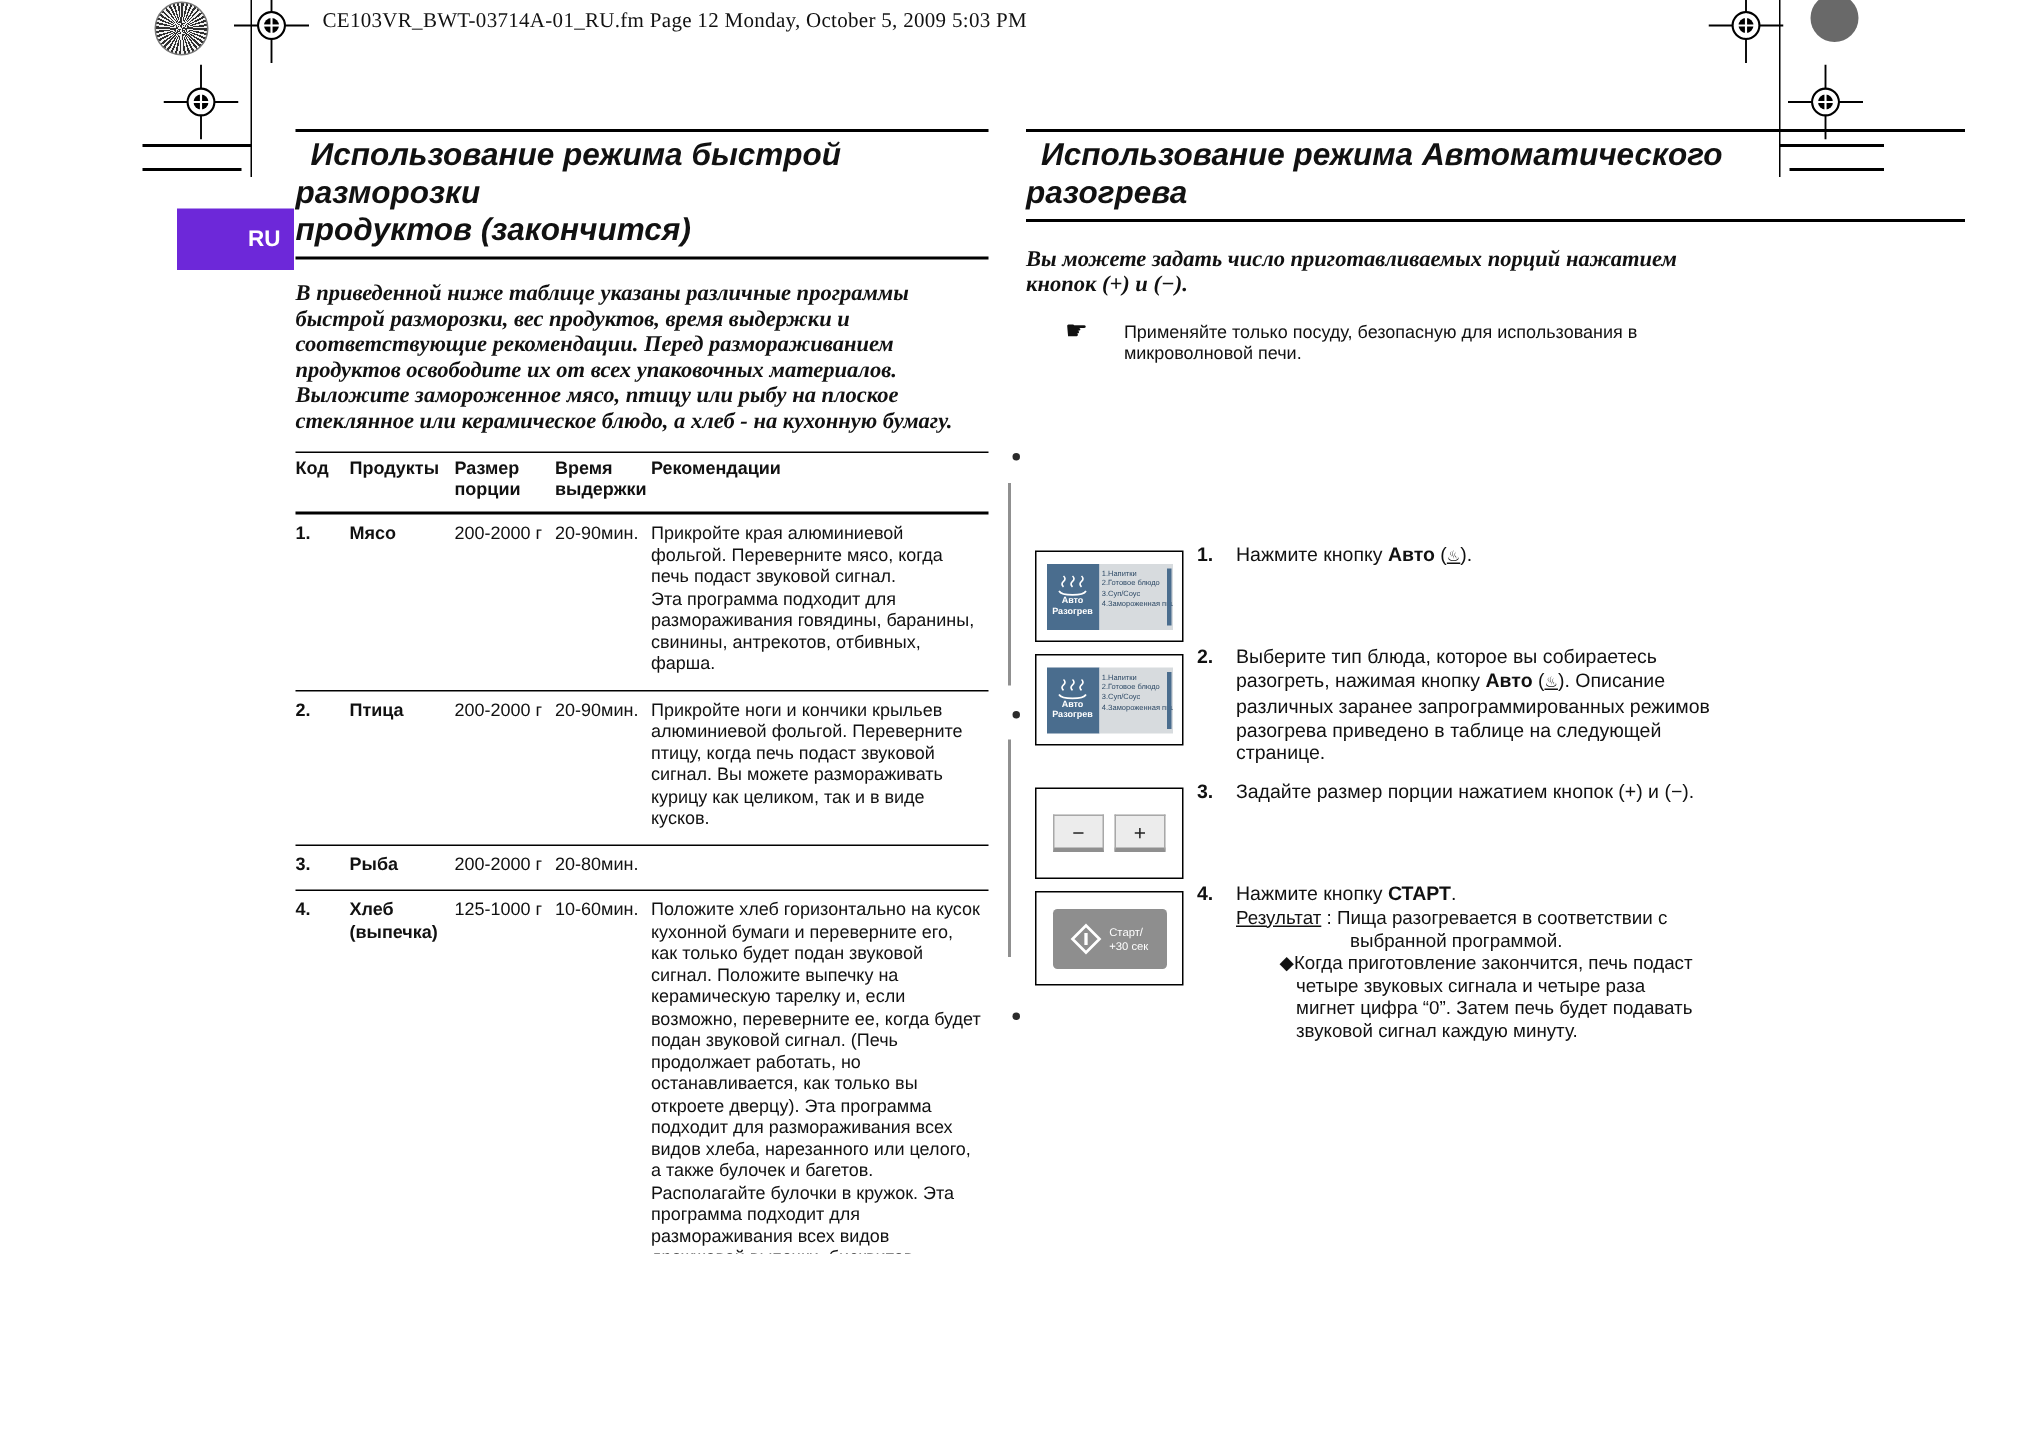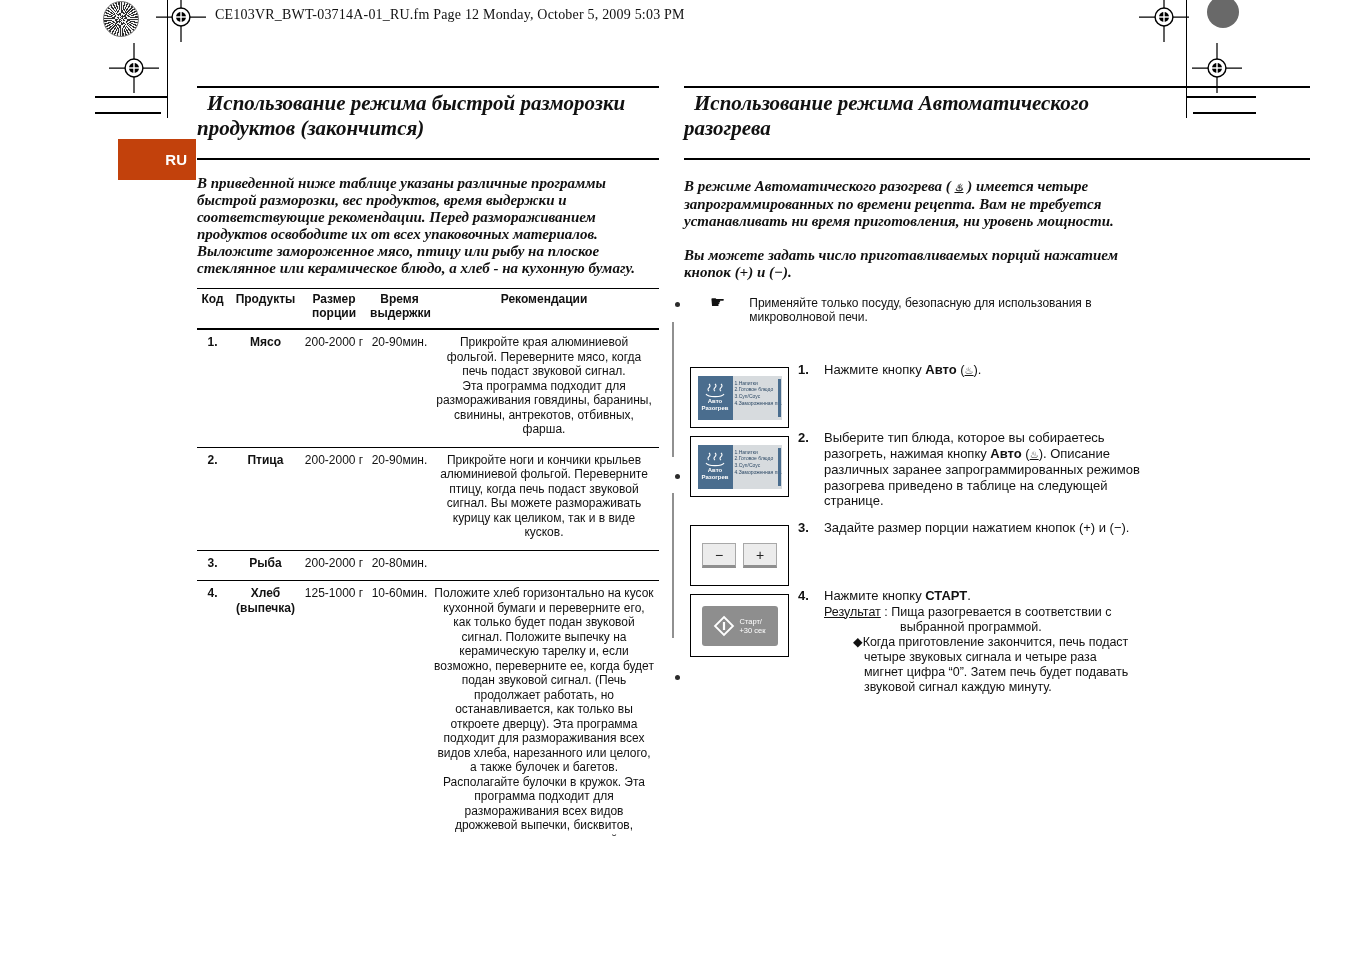--- a/index.html
+++ b/index.html
@@ -14,39 +14,39 @@
   .dotcircle{position:absolute;border-radius:50%;}
   .cropline{position:absolute;background:#000;}
   .grayline{position:absolute;background:#909090;}
   .gutter-dot{position:absolute;width:5px;height:5px;border-radius:50%;background:#2b2b2b;}
 
   
   .doc-header{position:absolute;left:215px;top:7px;font-family:"Liberation Serif",serif;
               font-size:14px;letter-spacing:.2px;white-space:nowrap;}
 
   
-  .ru-tab{position:absolute;left:118px;top:139px;width:78px;height:41px;background:#c2410c;
+  .ru-tab{position:absolute;left:118px;top:139px;width:78px;height:41px;background:#6d28d9;
           color:#fff;font-weight:bold;font-size:15px;display:flex;align-items:center;
           justify-content:flex-end;padding-right:9px;box-sizing:border-box;}
 
   
   .col{position:absolute;top:86px;}
-  .sec-title{border-top:2px solid #000;border-bottom:2px solid #000;padding:3px 0 17px;
-             font-family:Liberation Serif, serif;font-weight:bold;font-style:italic;
+  .sec-title{border-top:2px solid #000;border-bottom:2px solid #000;padding:3px 0 5px;
+             font-family:Liberation Sans, sans-serif;font-weight:bold;font-style:italic;
              font-size:21px;line-height:25px;text-indent:10px;}
   .serif-par{font-family:"Liberation Serif",serif;font-weight:bold;font-style:italic;
              font-size:15px;line-height:17px;}
 
   
   .tbl{margin-top:11px;width:462px;border-top:1px solid #000;font-size:12px;}
   .trow{display:grid;grid-template-columns:36px 70px 67px 64px 225px;}
   .thead{font-weight:bold;padding:3px 0 8px;border-bottom:2px solid #000;line-height:14px;}
   .tbody{border-bottom:1px solid #000;padding:5px 0 10px;line-height:14.5px;}
   .tbody:last-of-type{border-bottom:none;}
-  .cell{white-space:pre-line;padding-right:5px;text-align:center;}
+  .cell{white-space:pre-line;padding-right:5px;}
   .c-bold{font-weight:bold;}
 
   
   .note-row{display:flex;margin-top:15px;}
   .hand{font-size:17px;margin:0 24px 0 26px;line-height:14px;}
   .note-text{width:378px;font-size:12px;line-height:14px;}
 
   .step{position:absolute;left:798px;width:354px;display:flex;font-size:13px;line-height:15.5px;}
   .step-num{width:26px;font-weight:bold;flex:none;}
   .step-body{width:328px;}
@@ -205,23 +205,20 @@
 
     </div>
   </div>
 
   <div class="col" style="left:684px;width:626px;">
     <div class="sec-title">
       <span>Использование режима Автоматического</span><br>
       <span>разогрева</span>
     </div>
 
-    <div class="serif-par" style="margin-top:18px;width:468px;">
-      <span>В режиме Автоматического разогрева ( </span><span class="inline-ic">♨</span><span> ) имеется четыре запрограммированных по времени рецепта. Вам не требуется устанавливать ни время приготовления, ни уровень мощности.</span>
-    </div>
 
     <div class="serif-par" style="margin-top:17px;width:468px;">Вы можете задать число приготавливаемых порций нажатием кнопок (+) и (−).</div>
 
     <div class="note-row">
       <span class="hand">☛</span>
       <span class="note-text">Применяйте только посуду, безопасную для использования в микроволновой печи.</span>
     </div>
 
   </div>
 

